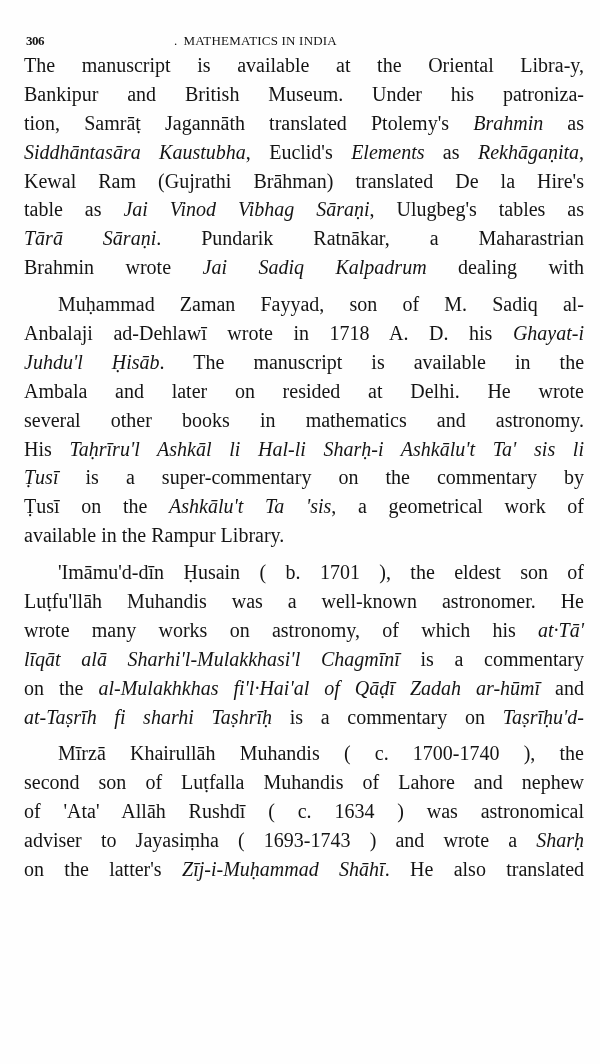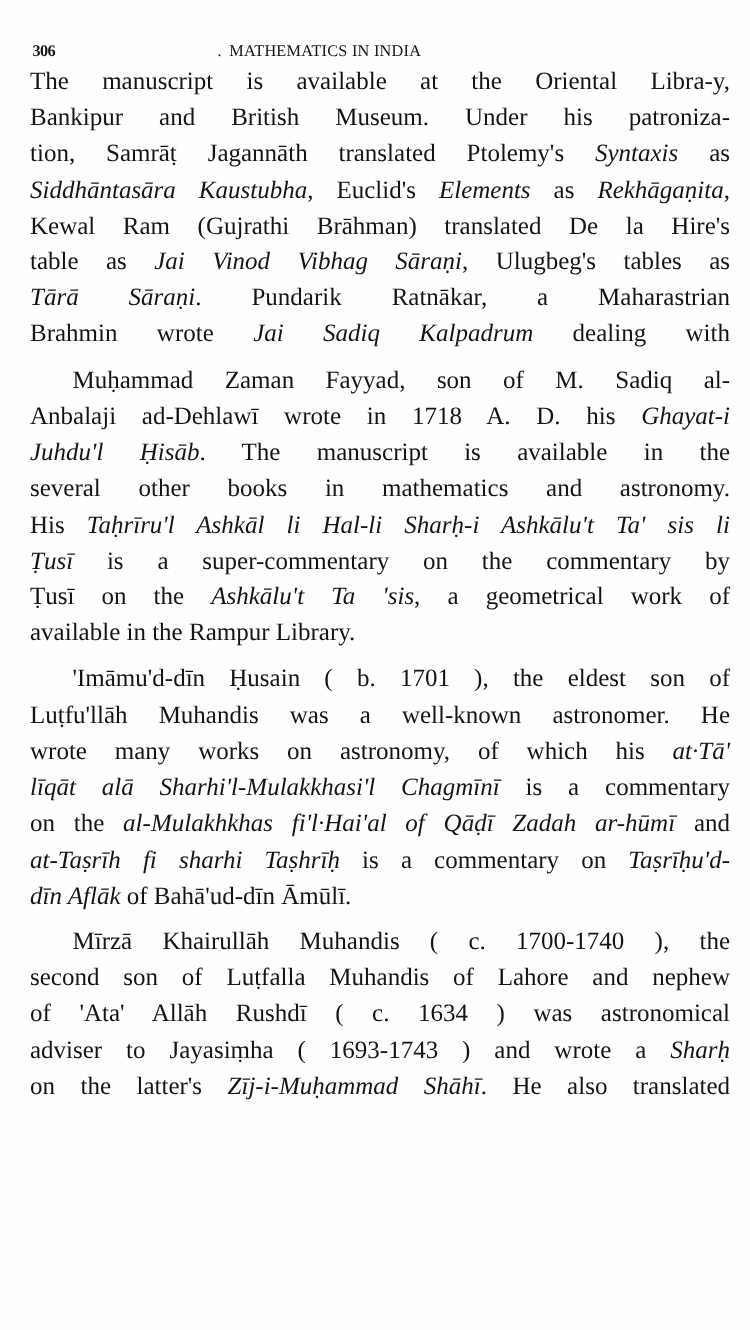--- a/index.html
+++ b/index.html
@@ -81,47 +81,47 @@
 <div class="page">
   <div class="running-head">
     <span class="page-number">306</span>
     <span class="running-title"><span class="dot">.</span><span>MATHEMATICS IN INDIA</span></span>
   </div>
 
   <div class="body-text" id="body-text">
       <div>
         <span class="line"><span>The manuscript is available  at  the  Oriental  Libra-y,</span></span>
         <span class="line"><span>Bankipur and British  Museum.   Under  his  patroniza-</span></span>
-        <span class="line"><span>tion, Samrāṭ Jagannāth translated Ptolemy's </span><i>Syntaxis</i><span>  as</span></span>
+        <span class="line"><span>tion, Samrāṭ Jagannāth translated Ptolemy's </span><i>Brahmin</i><span>  as</span></span>
         <span class="line"><i>Siddhāntasāra Kaustubha</i><span>, Euclid's </span><i>Elements</i><span> as </span><i>Rekhāgaṇita</i><span>,</span></span>
         <span class="line"><span>Kewal Ram (Gujrathi Brāhman) translated De la Hire's</span></span>
         <span class="line"><span>table as  </span><i>Jai  Vinod  Vibhag  Sāraṇi</i><span>,  Ulugbeg's  tables as</span></span>
         <span class="line"><i>Tārā  Sāraṇi</i><span>.  Pundarik  Ratnākar,  a  Maharastrian</span></span>
         <span class="line"><span>Brahmin   wrote  </span><i>Jai   Sadiq  Kalpadrum</i><span>  dealing  with</span></span>
       </div>
       <span class="para-gap"></span>
       <div>
         <span class="line indent"><span>Muḥammad Zaman Fayyad, son  of  M.  Sadiq  al-</span></span>
         <span class="line"><span>Anbalaji  ad-Dehlawī wrote in 1718 A. D. his  </span><i>Ghayat-i</i></span>
         <span class="line"><i>Juhdu'l  Ḥisāb</i><span>.   The  manuscript  is  available  in  the</span></span>
+        <span class="line"><span>Ambala  and  later  on  resided  at  Delhi.   He  wrote</span></span>
         <span class="line"><span>several other  books  in  mathematics  and  astronomy.</span></span>
         <span class="line"><span>His </span><i>Taḥrīru'l Ashkāl li Hal-li Sharḥ-i  Ashkālu't Ta'  sis  li</i></span>
         <span class="line"><i>Ṭusī</i><span>  is  a  super-commentary  on  the  commentary by</span></span>
         <span class="line"><span>Ṭusī  on  the  </span><i>Ashkālu't Ta 'sis</i><span>,  a  geometrical  work  of</span></span>
         <span class="line last"><span>available in the Rampur Library.</span></span>
       </div>
       <span class="para-gap"></span>
       <div>
         <span class="line indent"><span>'Imāmu'd-dīn Ḥusain ( b. 1701 ), the eldest  son  of</span></span>
         <span class="line"><span>Luṭfu'llāh Muhandis was a well-known astronomer.  He</span></span>
         <span class="line"><span>wrote many works on astronomy,  of  which  his  </span><i>at·Tā'</i></span>
         <span class="line"><i>līqāt  alā  Sharhi'l-Mulakkhasi'l Chagmīnī</i><span> is a commentary</span></span>
         <span class="line"><span>on the </span><i>al-Mulakhkhas fi'l·Hai'al of Qāḍī Zadah ar-hūmī</i><span> and</span></span>
         <span class="line"><i>at-Taṣrīh fi sharhi  Taṣhrīḥ</i><span> is a commentary on  </span><i>Taṣrīḥu'd-</i></span>
-        <span class="line last"><i>dīn Aflāk</i><span> of Bahā'ud-dīn Āmūlī.</span></span>
       </div>
       <span class="para-gap"></span>
       <div>
         <span class="line indent"><span>Mīrzā Khairullāh Muhandis  ( c.  1700-1740 ),  the</span></span>
         <span class="line"><span>second son of Luṭfalla Muhandis of Lahore and nephew</span></span>
         <span class="line"><span>of  'Ata'  Allāh  Rushdī  ( c.  1634 )  was  astronomical</span></span>
         <span class="line"><span>adviser to Jayasiṃha ( 1693-1743 )  and  wrote  a  </span><i>Sharḥ</i></span>
         <span class="line"><span>on the latter's </span><i>Zīj-i-Muḥammad Shāhī</i><span>.   He  also translated</span></span>
       </div>
     </div>

